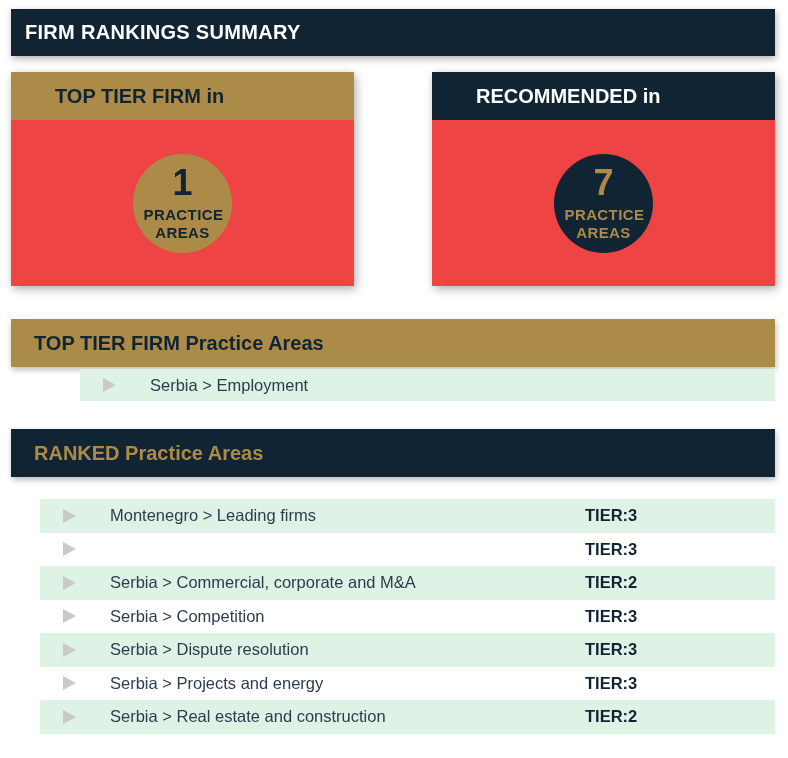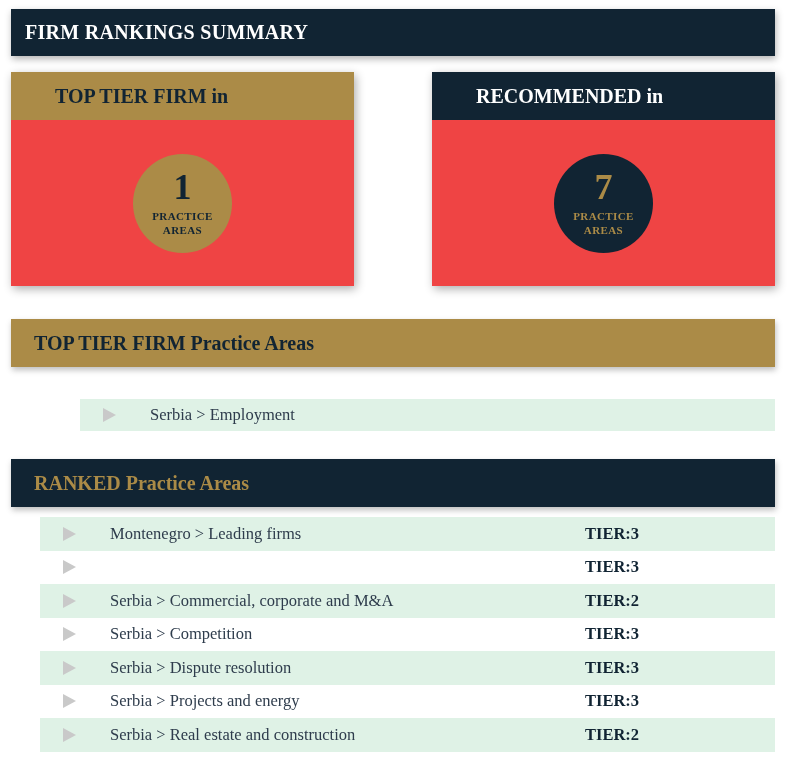--- a/index.html
+++ b/index.html
@@ -3,21 +3,21 @@
 <meta charset="utf-8">
 <style>
   :root {
     --navy: #112433;
     --gold: #ab8b47;
     --mint: #dff2e6;
     --text: #2e3c4c;
     --triangle: #c9c9c9;
     --white: #ffffff;
   }
-  * { box-sizing: border-box; font-family: Liberation Serif, serif; }
+  * { box-sizing: border-box; }
   html, body {
     margin: 0; padding: 0;
     width: 788px; height: 758px;
     background: var(--white, #fff);
     font-family: "Liberation Sans", sans-serif;
   }
   .page { position: relative; width: 764px; margin: 9px 13px 0 11px; }
 
   
   .top-bar {
@@ -40,37 +40,37 @@
   .card--navy .card-header { background: var(--navy, #112433); color: #fff; }
   .card-body { height: 166px; display: flex; align-items: center; justify-content: center; }
   .circle {
     width: 99px; height: 99px; border-radius: 50%;
     display: flex; flex-direction: column; align-items: center; justify-content: center;
   }
   .card--gold .circle { background: var(--gold, #ab8b47); color: var(--navy, #112433); }
   .card--navy .circle { background: var(--navy, #112433); color: var(--gold, #ab8b47); }
   .circle-count { font-size: 36px; font-weight: bold; line-height: 1; margin-bottom: 5px; }
   .circle-label {
-    font-size: 11px; font-weight: bold; width: 78px; text-align: center;
+    font-size: 15px; font-weight: bold; width: 78px; text-align: center;
     line-height: 1.2; letter-spacing: .4px;
   }
 
   
   .section-bar {
     height: 48px; display: flex; align-items: center; padding-left: 23px;
     font-size: 20px; font-weight: bold;
     box-shadow: 1px 3px 6px rgba(0,0,0,.26);
   }
   .section-bar--gold { margin-top: 33px; background: var(--gold, #ab8b47); color: var(--navy, #112433); }
   .section-bar--navy { margin-top: 28px; background: var(--navy, #112433); color: var(--gold, #ab8b47); }
 
   
   .rows { margin-left: 29px; width: 735px; }
-  .rows--toptier { margin-top: 32px; padding-left: 40px; }
-  .rows--ranked { margin-top: 10px; }
+  .rows--toptier { margin-top: 2px; padding-left: 40px; }
+  .rows--ranked { margin-top: 22px; }
   .row { position: relative; height: 33.5px; display: flex; align-items: center; }
   .rows--toptier .row { height: 32px; }
   .row--mint { background: var(--mint, #dff2e6); }
   .tri {
     position: absolute; left: 23px; width: 0; height: 0;
     border-left: 13px solid var(--triangle, #c9c9c9);
     border-top: 7px solid transparent; border-bottom: 7px solid transparent;
   }
   .row-label { position: absolute; left: 70px; font-size: 16.5px; color: var(--text, #2e3c4c); }
   .row-tier { position: absolute; left: 545px; font-size: 16.5px; font-weight: bold; color: var(--navy, #112433); }

